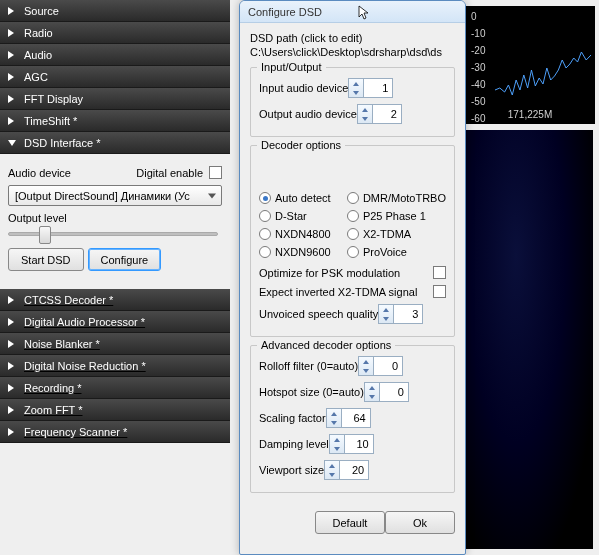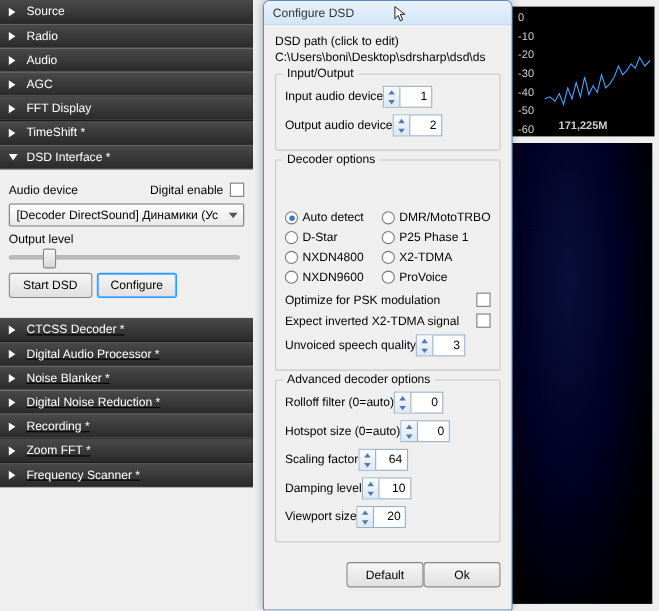--- a/index.html
+++ b/index.html
@@ -56,21 +56,21 @@
   .panel-list.bottom { margin-top: 4px; text-decoration: underline; }
 
   
   .right-area { position: absolute; left: 465px; top: 0; right: 0; bottom: 0; }
   .spectrum {
     position: absolute; left: 0; top: 6px; width: 130px; height: 118px;
     background: #000; color: #d0d0d0; font-size: 10px;
   }
   .spectrum .ticks { position: absolute; left: 6px; top: 2px; line-height: 17px; }
   .spectrum svg.wave { position: absolute; left: 30px; bottom: 24px; width: 96px; height: 60px; }
-  .spectrum .freq { position: absolute; bottom: 4px; width: 100%; text-align: center; font-weight: bold; }
+  .spectrum .freq { position: absolute; bottom: 4px; width: 100%; text-align: center; }
   .waterfall {
     position: absolute; left: 0; top: 130px; right: 6px; bottom: 6px;
     background: radial-gradient(ellipse at 40% 30%, #0a0f3a 0%, #000022 45%, #000 80%);
   }
 
   
   .dialog {
     position: absolute; left: 239px; top: 0; width: 227px; height: 555px;
     background: #efefef; border: 1px solid #5b8bbf; border-radius: 6px 6px 2px 2px;
     box-shadow: 0 0 8px rgba(0,0,0,0.25); z-index: 10;
@@ -127,21 +127,21 @@
 
   <div class="panel-body">
     <div class="row-flex">
       <span class="label">Audio device</span>
       <span style="flex:1"></span>
       <span class="label">Digital enable</span>
       <span class="checkbox"></span>
     </div>
     <div class="row-flex">
       <div class="combo">
-        <span>[Decoder DirectSound] Динамики (Ус</span>
+        <span>[Output DirectSound] Динамики (Ус</span>
       </div>
     </div>
     <div class="label" style="margin-top:4px">Output level</div>
     <div class="slider-track">
       <div class="slider-thumb"></div>
     </div>
     <div class="row-flex" style="margin-top:12px; gap:4px;">
       <div class="win-button">
           <span>Start DSD</span>
         </div>
@@ -186,21 +186,21 @@
   <div class="dialog-title">
     <span>Configure DSD</span>
     <svg class="cursor-icon" width="14" height="16" viewBox="0 0 14 16">
       <path d="M1 1 L1 12 L4 9 L6 14 L8 13 L6 8 L10 8 Z" fill="#fff" stroke="#000" stroke-width="0.8"></path>
     </svg>
   </div>
 
   <div class="dialog-content">
     <div class="dsd-path">
       <div>DSD path (click to edit)</div>
-      <div>C:\Users\boni\Desktop\sdrsharp\dsd\ds</div>
+      <div>C:\Users\click\Desktop\sdrsharp\dsd\ds</div>
     </div>
 
     <div class="group">
       <span class="group-title">Input/Output</span>
       <div class="field">
         <span>Input audio device</span>
         <span class="spinner">
           <span class="spin-btns">
               <span class="spin-up"></span>
               <span class="spin-down"></span>

